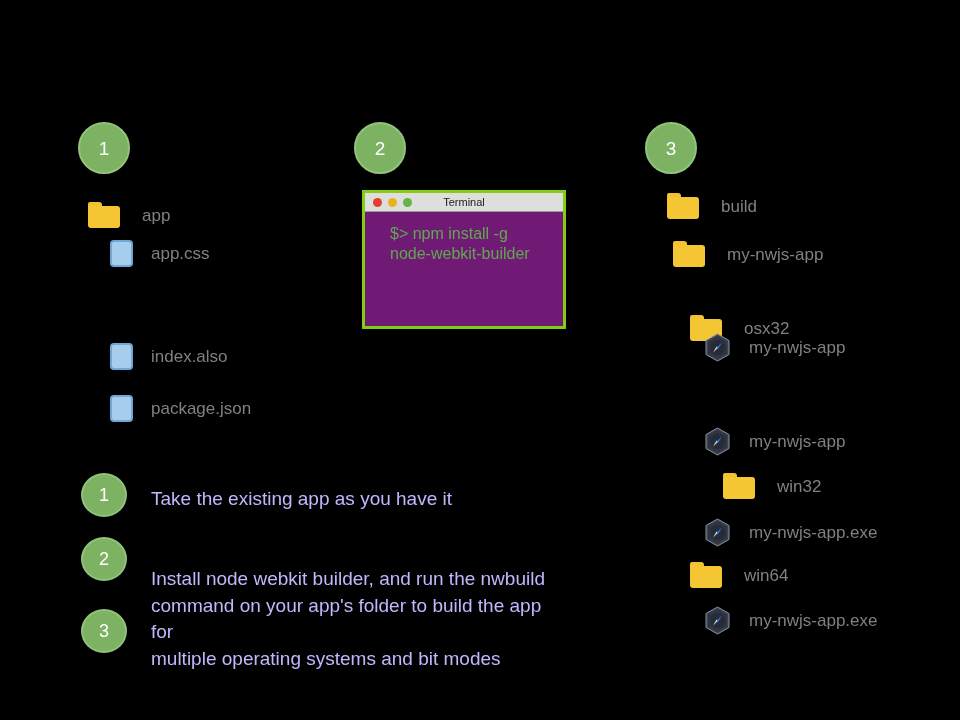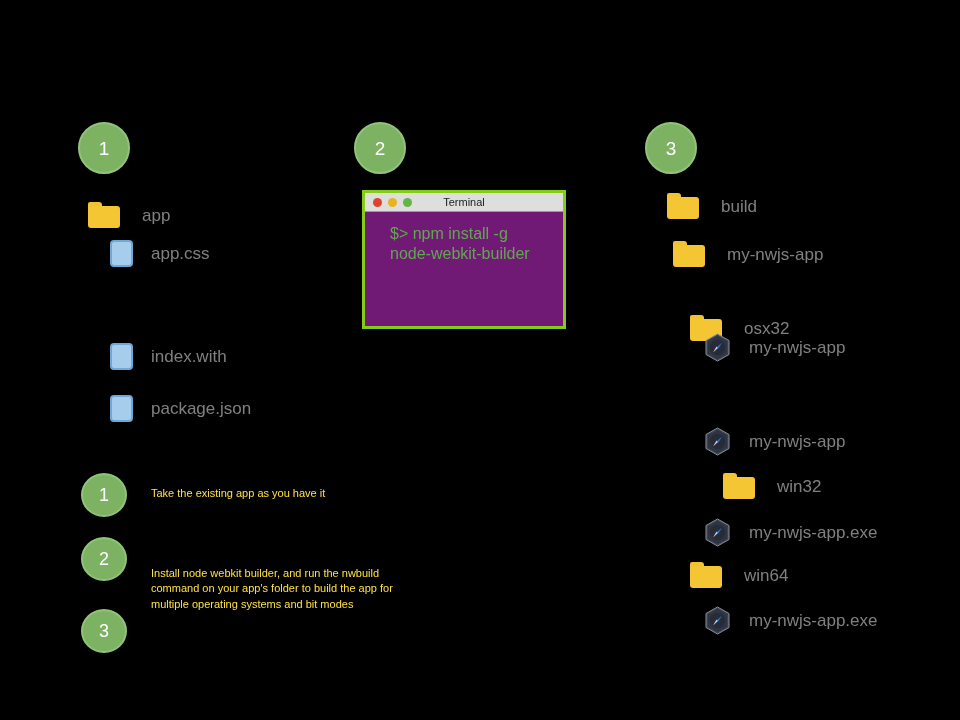--- a/index.html
+++ b/index.html
@@ -155,22 +155,22 @@
   }
   .terminal-line {
     white-space: pre-wrap;
     word-break: break-word;
   }
   .terminal-spacer { height: 18px; }
 
   
   .legend-text {
     position: absolute;
-    color: #fde047;
-    font-size: 11px;
+    color: #c4b5fd;
+    font-size: 19px;
     line-height: 1.4;
     width: 400px;
     white-space: pre-line;
   }
 </style>
 </head>
 <body>
 
 <div class="stage">
 
@@ -196,21 +196,21 @@
   <div class="tree-row" style="left:110px; top:237px;">
     <span class="file-icon"></span>
     <span class="icon-gap-med"></span>
     <span class="tree-label">app.css</span>
   </div>
 
 
   <div class="tree-row" style="left:110px; top:340px;">
     <span class="file-icon"></span>
     <span class="icon-gap-med"></span>
-    <span class="tree-label">index.with</span>
+    <span class="tree-label">index.also</span>
   </div>
 
   <div class="tree-row" style="left:110px; top:392px;">
     <span class="file-icon"></span>
     <span class="icon-gap-med"></span>
     <span class="tree-label">package.json</span>
   </div>
 
   <div class="terminal" style="left:362px; top:190px; width:204px; height:139px;">
     <div class="terminal-titlebar">

